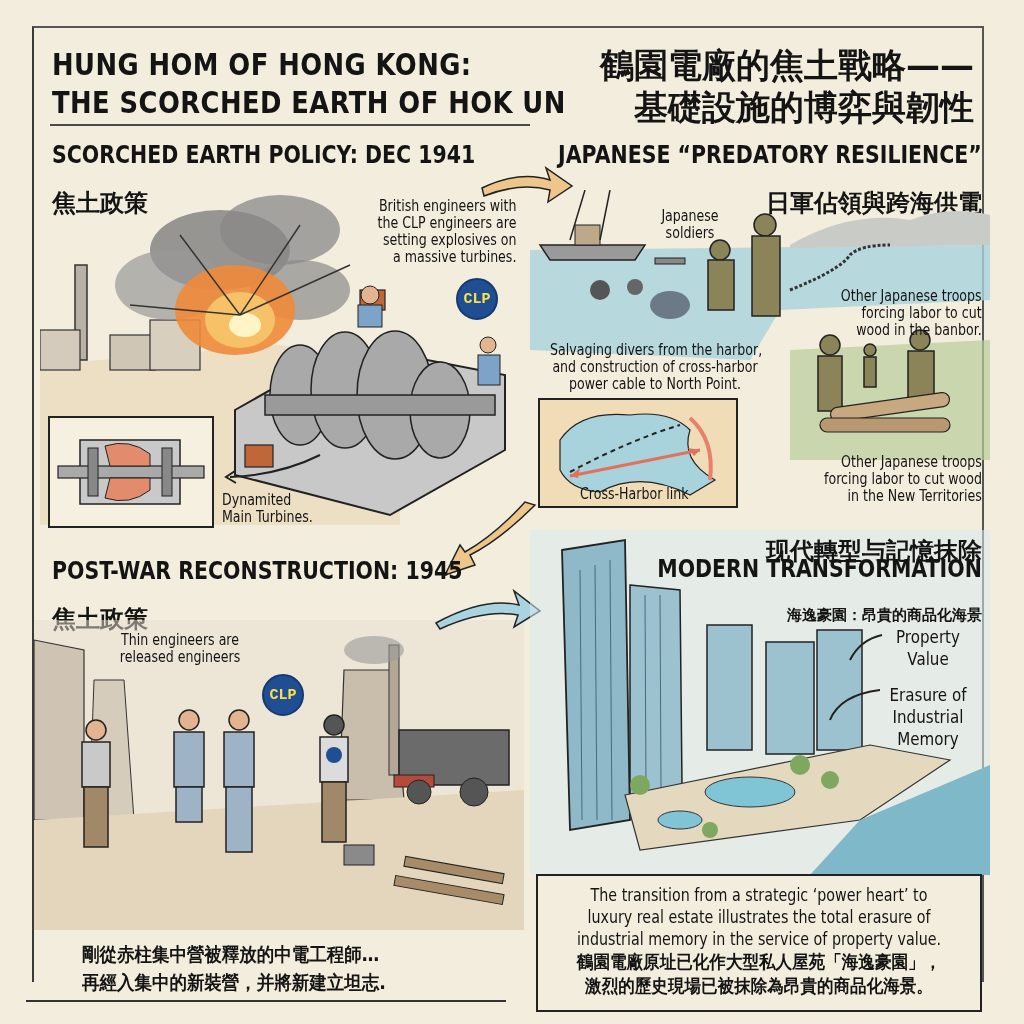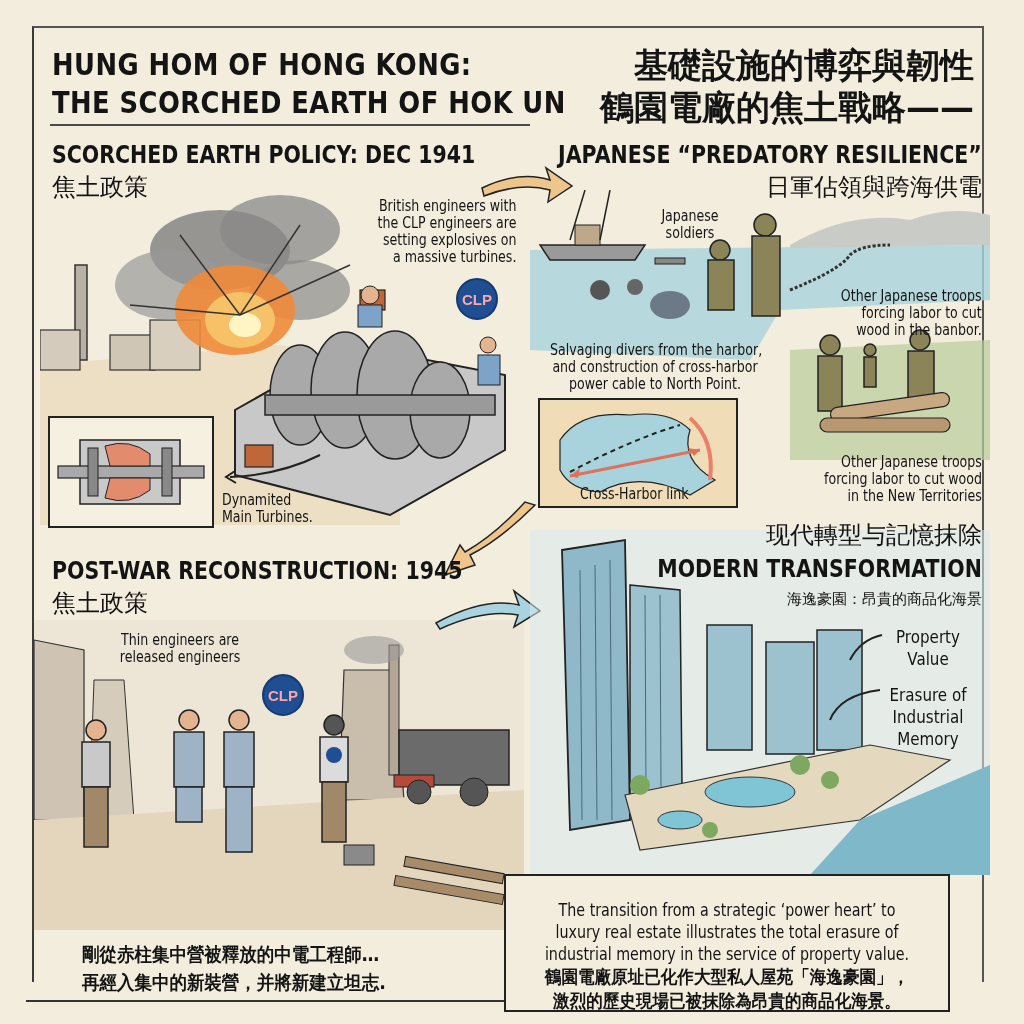--- a/index.html
+++ b/index.html
@@ -23,59 +23,59 @@
   }
   .title-rule { left: 50px; top: 124px; width: 480px; height: 2px; background: #4a4a4a; }
   .title-zh {
     right: 50px; top: 44px; font-size: 34px; font-weight: 700; line-height: 42px; text-align: right;
     font-family: "DejaVu Sans", sans-serif; white-space: nowrap;
   }
   .sec-head { font-size: 25px; font-weight: 700; line-height: 30px; white-space: nowrap;
     font-family: "DejaVu Sans", sans-serif; transform: scaleX(0.82); }
   .sec-head.left { transform-origin: left top; }
   .sec-head.right { transform-origin: right top; text-align: right; }
-  .sec-zh { font-size: 24px; font-weight: 400; line-height: 30px; white-space: nowrap;
-    font-family: "DejaVu Sans", sans-serif; }
+  .sec-zh { font-size: 24px; font-weight: 700; line-height: 30px; white-space: nowrap;
+    font-family: "DejaVu Sans", sans-serif; margin-top: 16px; }
   .caption { font-size: 15px; line-height: 17px; white-space: nowrap;
     font-family: "DejaVu Sans", sans-serif; transform: scaleX(0.84); }
   .caption.r { text-align: right; transform-origin: right top; }
   .caption.l { text-align: left; transform-origin: left top; }
   .caption.c { text-align: center; transform-origin: center top; }
   .badge {
     width: 42px; height: 42px; border-radius: 50%; background: #1f4e93;
-    color: #fca5a5; font-weight: 700; font-size: 15px; display: flex; align-items: center; justify-content: center;
-    font-family: Liberation Sans, sans-serif; border: 2px solid #163a70;
+    color: #fde047; font-weight: 700; font-size: 15px; display: flex; align-items: center; justify-content: center;
+    font-family: Liberation Mono, monospace; border: 2px solid #163a70;
   }
   .boxed { border: 2px solid #222; background: #f6f0e0; }
   .bottom-box {
-    left: 504px; top: 874px; width: 446px; height: 138px;
+    left: 536px; top: 874px; width: 446px; height: 138px;
     border: 2px solid #222; background: #f3eddd;
-    text-align: center; padding-top: 23px;
+    text-align: center; padding-top: 8px;
   }
   .bb-en { font-size: 17px; line-height: 22px; white-space: nowrap; font-family: "DejaVu Sans", sans-serif;
     transform: scaleX(0.84); transform-origin: center top; margin-left: -40px; margin-right: -40px; }
   .bb-zh { font-size: 18px; font-weight: 700; line-height: 24px; white-space: nowrap;
     font-family: "DejaVu Sans", sans-serif; transform: scaleX(0.92); transform-origin: center top; margin: 0 -30px; }
   .left-zh-cap { left: 82px; top: 940px; font-size: 19px; font-weight: 700; line-height: 28px; white-space: nowrap;
     font-family: "DejaVu Sans", sans-serif; transform: scaleX(0.92); transform-origin: left top; }
   .left-bottom-rule { left: 26px; top: 1000px; width: 480px; height: 2px; background: #333; }
 </style>
 </head>
 <body>
 
 <div class="frame"></div>
 
 <div class="abs title-en">
   <div>HUNG HOM OF HONG KONG:</div>
   <div>THE SCORCHED EARTH OF HOK UN</div>
 </div>
 <div class="abs title-rule"></div>
 <div class="abs title-zh">
+  <div>鶴園電廠的焦土戰略——</div>
   <div>基礎設施的博弈與韌性</div>
-  <div>鶴園電廠的焦土戰略——</div>
 </div>
 
 <div class="abs sec-head left" style="left:52px; top:140px;">SCORCHED EARTH POLICY: DEC 1941</div>
 <div class="abs sec-zh" style="left:52px; top:172px;">焦土政策</div>
 
 <svg class="abs" style="left:40px; top:195px;" width="480" height="330" viewBox="0 0 480 330">
 
   <path d="M0 170 L240 150 L360 170 L360 330 L0 330 Z" fill="#e9d8b8" opacity="0.7"></path>
 
   <rect x="35" y="70" width="12" height="95" fill="#b9b1a6" stroke="#333" stroke-width="1.5"></rect>

